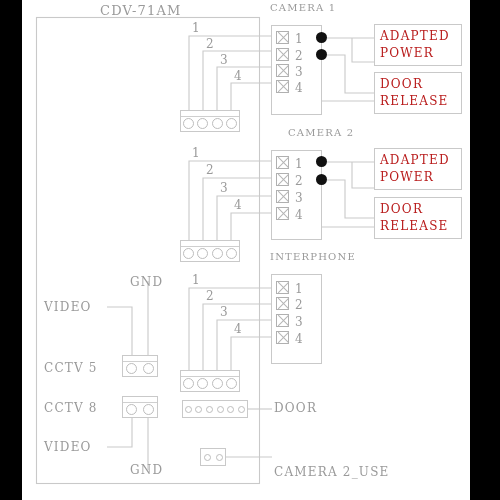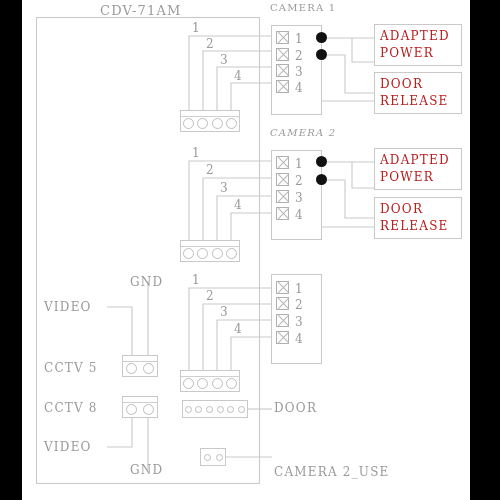--- a/index.html
+++ b/index.html
@@ -136,21 +136,21 @@
   <div class="lbl t-num" style="left:220px;top:54px;">3</div>
   <div class="lbl t-num" style="left:234px;top:70px;">4</div>
   <div class="conn" style="left:180px;top:110px;width:60px;height:22px;">
     <span class="bar"></span>
     <span class="pin"></span>
     <span class="pin"></span>
     <span class="pin"></span>
     <span class="pin"></span>
   </div>
 
-  <div class="lbl t-head" style="left:270px;top:128px;font-style:italic;">CAMERA 2</div>
+  <div class="lbl t-head" style="left:288px;top:128px;">CAMERA 2</div>
   <div class="board" style="left:271px;top:150px;width:51px;height:90px;"></div>
   <div class="screw" style="left:276px;top:156px;"></div>
   <div class="screw" style="left:276px;top:173px;"></div>
   <div class="screw" style="left:276px;top:190px;"></div>
   <div class="screw" style="left:276px;top:207px;"></div>
   <div class="lbl t-pin" style="left:295px;top:158px;">1</div>
   <div class="lbl t-pin" style="left:295px;top:175px;">2</div>
   <div class="lbl t-pin" style="left:295px;top:192px;">3</div>
   <div class="lbl t-pin" style="left:295px;top:209px;">4</div>
   <div class="dot" style="left:316px;top:156px;"></div>
@@ -168,20 +168,21 @@
   <div class="lbl t-num" style="left:220px;top:182px;">3</div>
   <div class="lbl t-num" style="left:234px;top:199px;">4</div>
   <div class="conn" style="left:180px;top:240px;width:60px;height:22px;">
     <span class="bar"></span>
     <span class="pin"></span>
     <span class="pin"></span>
     <span class="pin"></span>
     <span class="pin"></span>
   </div>
 
+  <div class="lbl t-head" style="left:270px;top:252px;">INTERPHONE</div>
   <div class="board" style="left:271px;top:274px;width:51px;height:90px;"></div>
   <div class="screw" style="left:276px;top:281px;"></div>
   <div class="screw" style="left:276px;top:297px;"></div>
   <div class="screw" style="left:276px;top:314px;"></div>
   <div class="screw" style="left:276px;top:331px;"></div>
   <div class="lbl t-pin" style="left:295px;top:283px;">1</div>
   <div class="lbl t-pin" style="left:295px;top:299px;">2</div>
   <div class="lbl t-pin" style="left:295px;top:316px;">3</div>
   <div class="lbl t-pin" style="left:295px;top:333px;">4</div>
   <div class="lbl t-num" style="left:192px;top:274px;">1</div>

